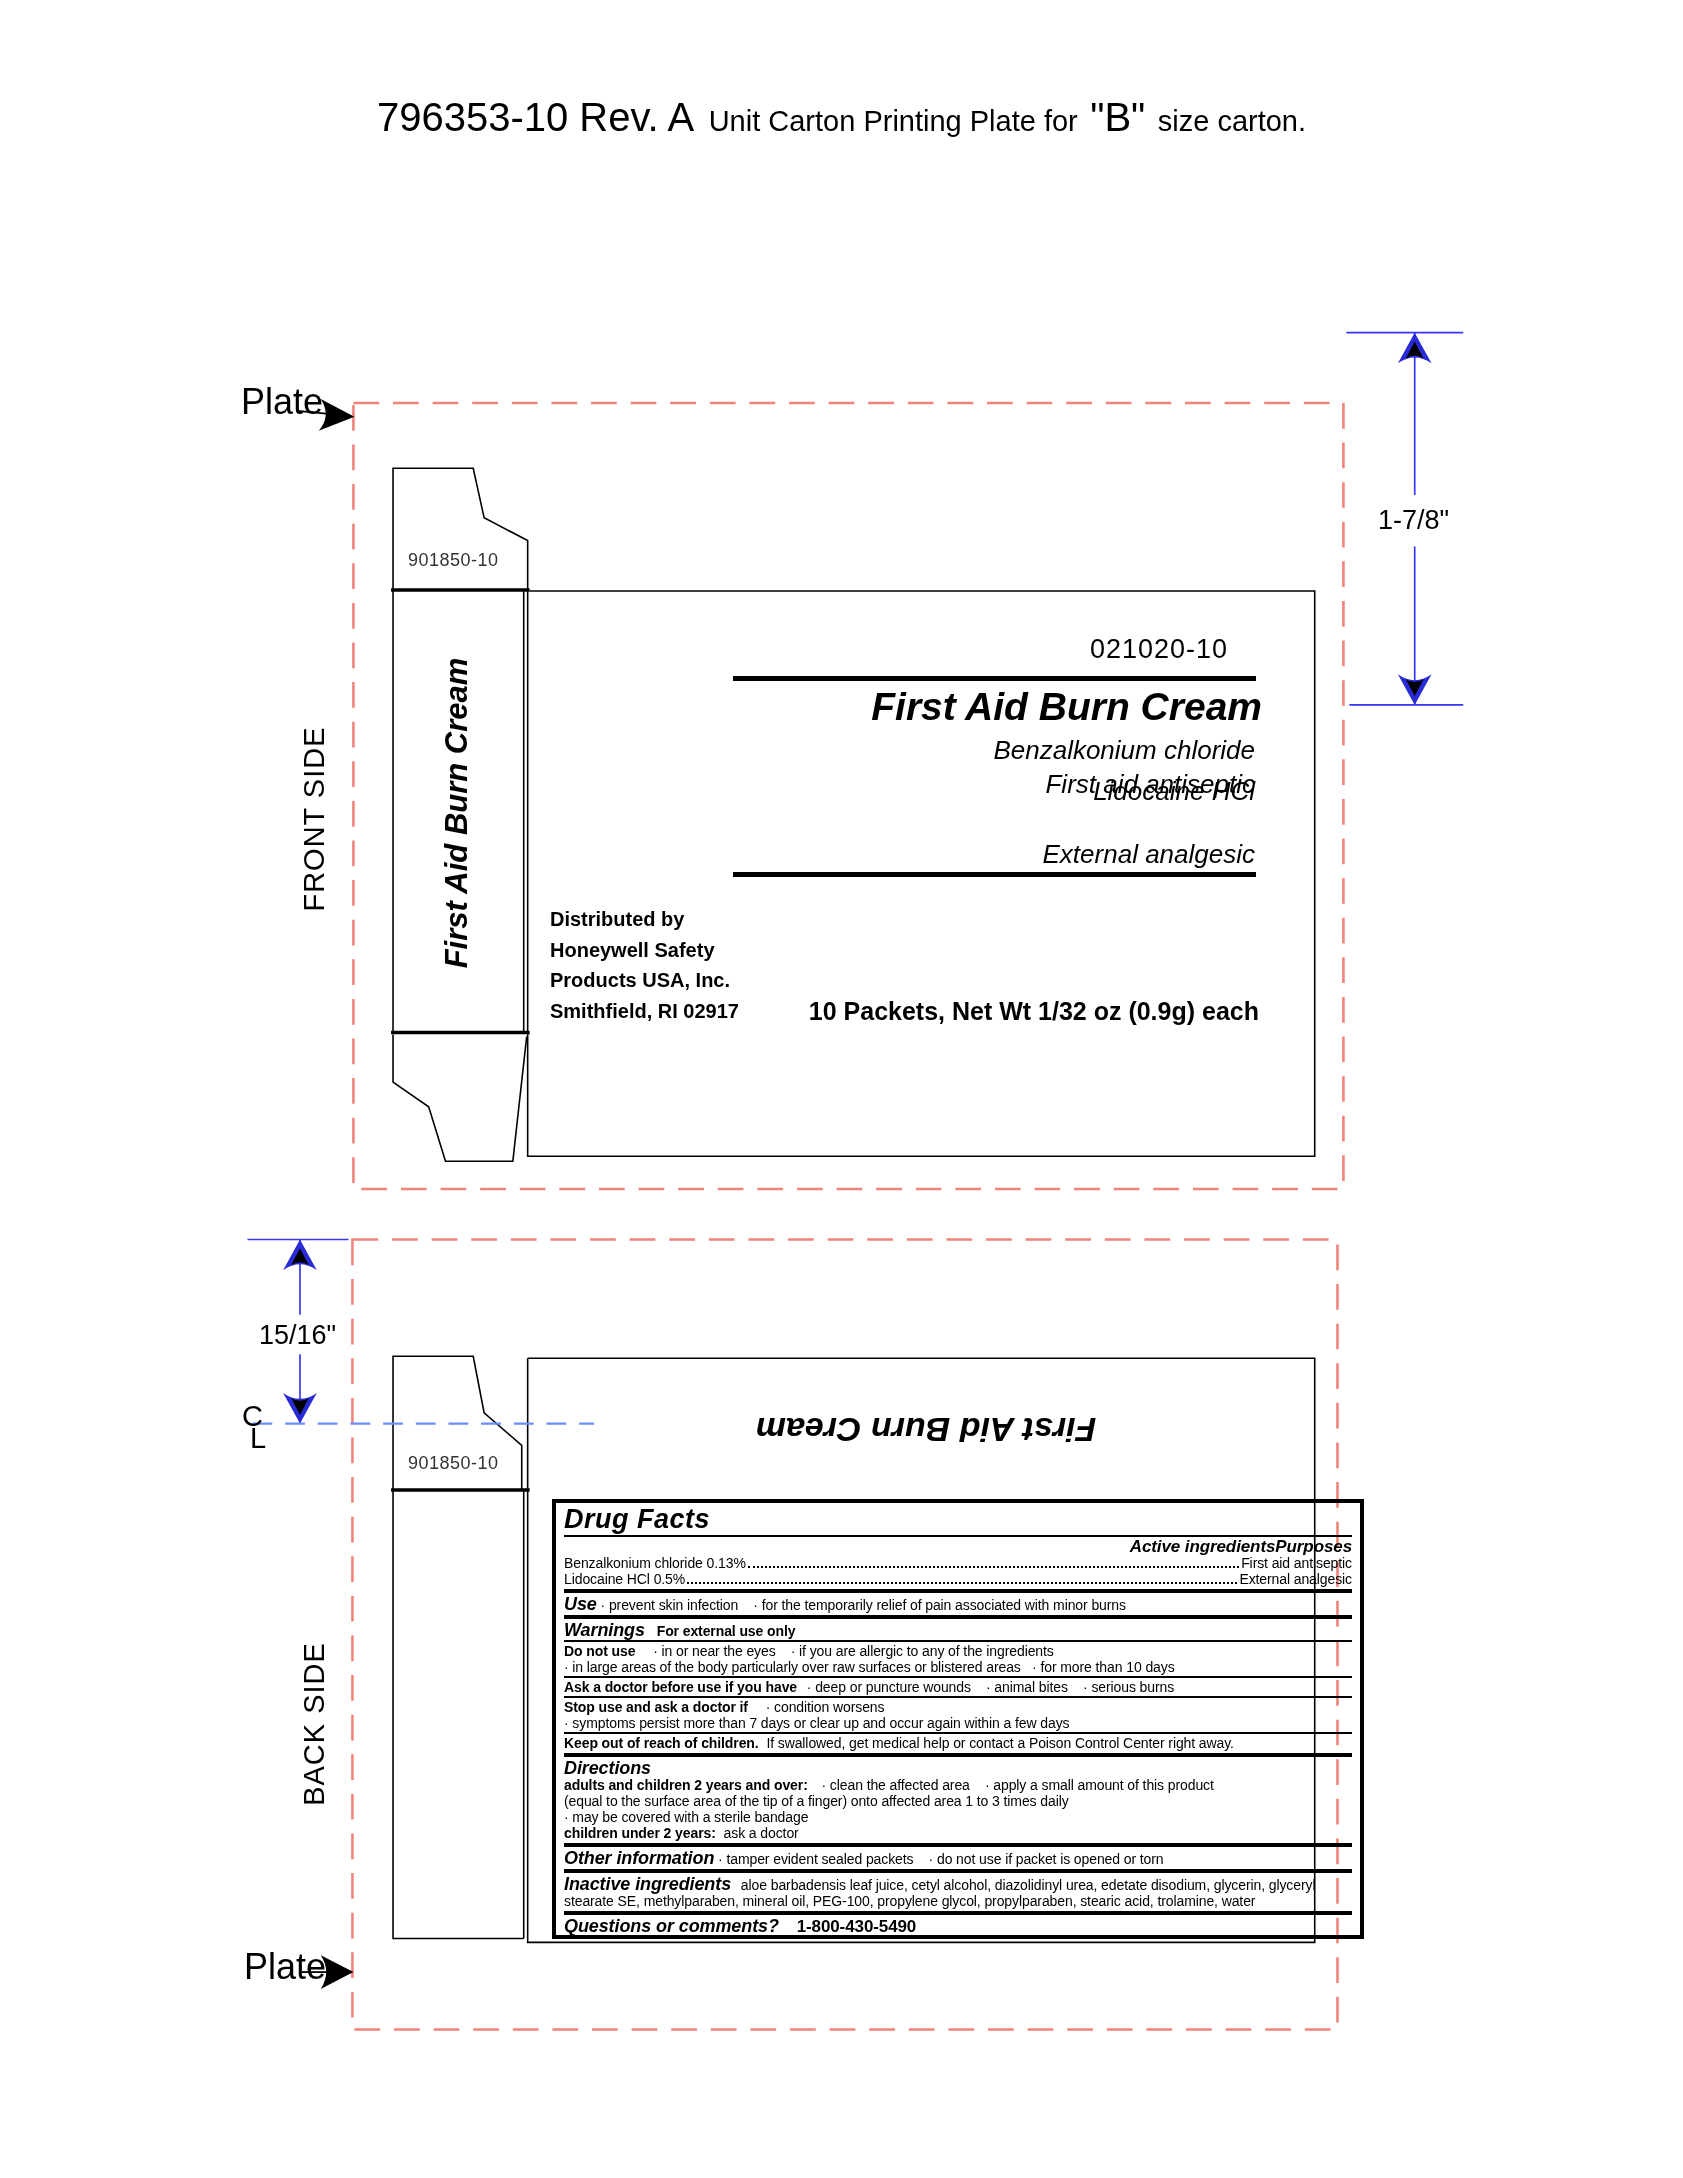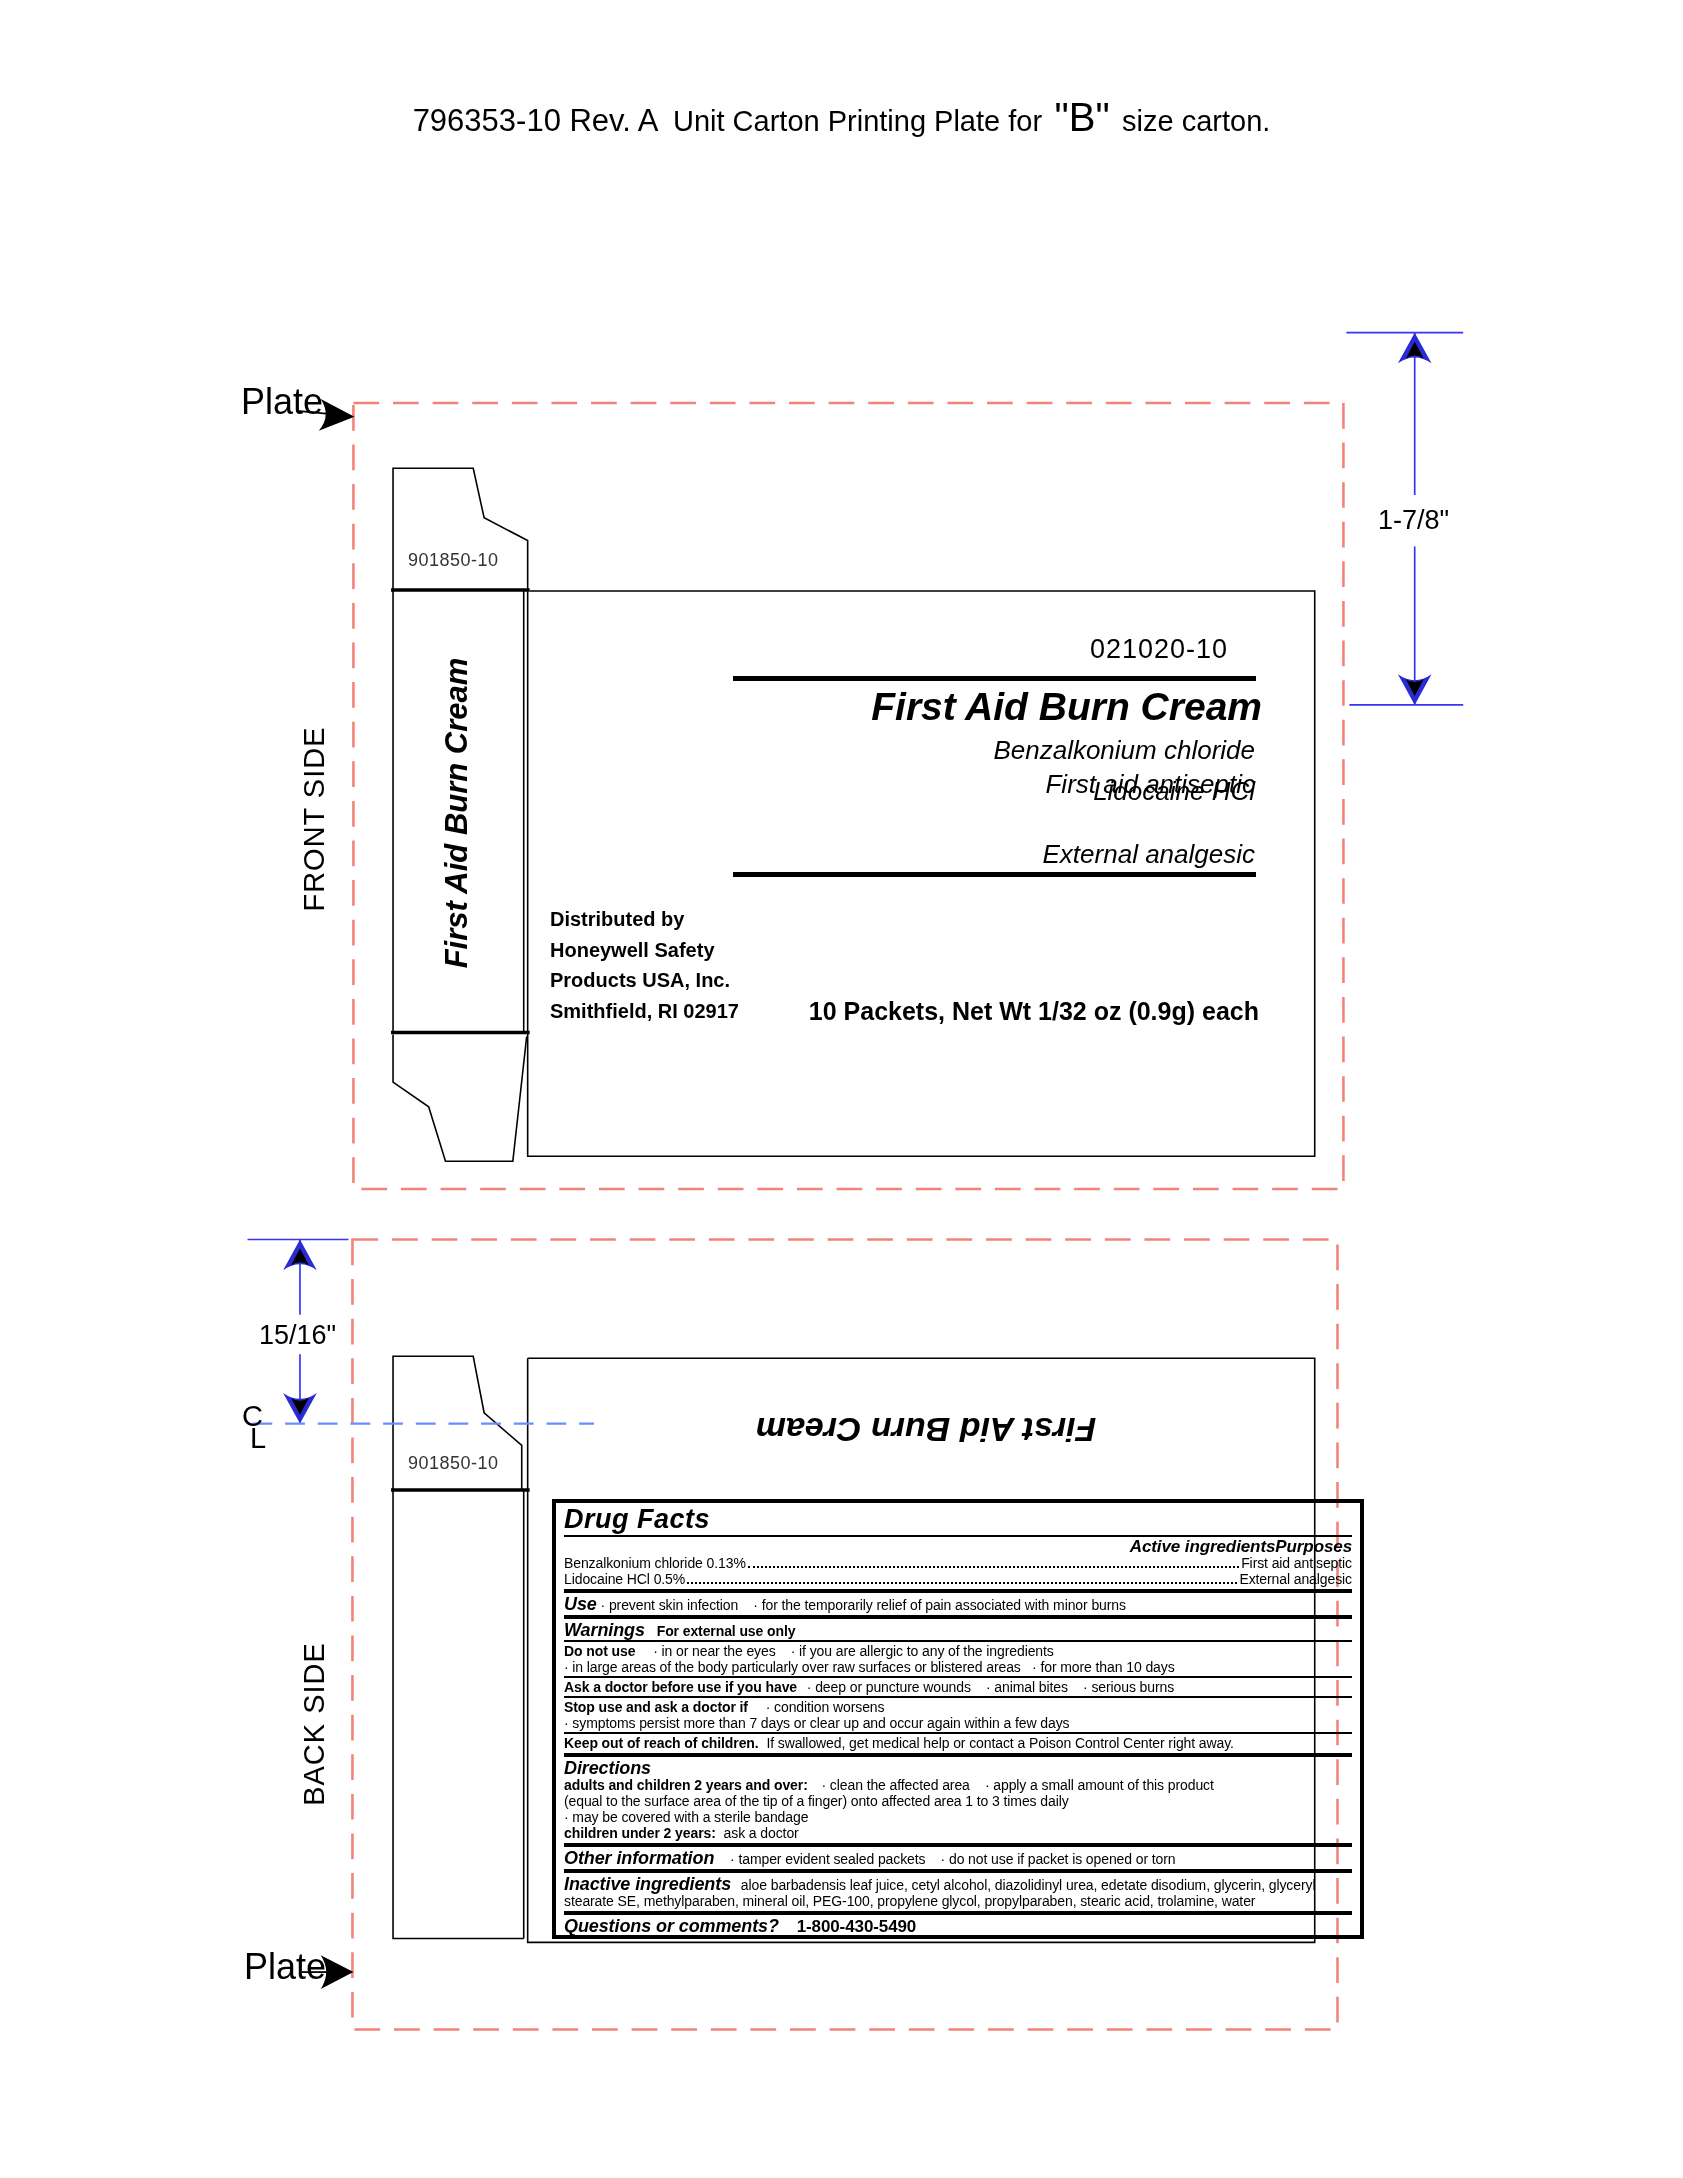--- a/index.html
+++ b/index.html
@@ -1,20 +1,20 @@
 <!DOCTYPE html>
 <html><head>
 <meta charset="utf-8">
 <style>
   html,body{margin:0;padding:0;background:#fff;}
   .page{position:relative;width:1683px;height:2178px;background:#ffffff;
         font-family:"Liberation Sans",sans-serif;color:#000;overflow:hidden;}
   
   .title-row{position:absolute;top:95px;left:0;width:1683px;text-align:center;white-space:nowrap;}
-  .t-doc{font-size:31px;}
+  .t-doc{font-size:40px;}
   .t-desc{font-size:29px;margin-left:10px;}
   .t-b{font-size:40px;margin-left:8px;}
   .t-suf{font-size:29px;margin-left:8px;}
   
   .vlabel{position:absolute;width:198px;height:32px;text-align:center;
           font-size:29px;letter-spacing:1px;transform:rotate(-90deg);}
   
   .plate-lbl{position:absolute;font-size:36px;}
   
   .flap-code{position:absolute;font-size:18px;letter-spacing:0.5px;color:#333;}
@@ -209,21 +209,21 @@
     <div class="df-line">(equal to the surface area of the tip of a finger) onto affected area 1 to 3 times daily</div>
     <div class="df-line">· may be covered with a sterile bandage</div>
     <div class="df-line">
       <span class="df-b">children under 2 years:</span>
       <span style="margin-left:4px;">ask a doctor</span>
     </div>
 
     <div class="df-rule-thick"></div>
     <div class="df-line">
       <span class="df-sec">Other information</span>
-      <span style="margin-left:12px;">· tamper evident sealed packets&nbsp;&nbsp;&nbsp;&nbsp;· do not use if packet is opened or torn</span>
+      <span style="">· tamper evident sealed packets&nbsp;&nbsp;&nbsp;&nbsp;· do not use if packet is opened or torn</span>
     </div>
 
     <div class="df-rule-thick"></div>
     <div class="df-wrap">
       <span class="df-sec">Inactive ingredients</span>
       <span style="margin-left:6px;">aloe barbadensis leaf juice, cetyl alcohol, diazolidinyl urea, edetate disodium, glycerin, glyceryl stearate SE, methylparaben, mineral oil, PEG-100, propylene glycol, propylparaben, stearic acid, trolamine, water</span>
     </div>
 
     <div class="df-rule-thick"></div>
     <div class="df-line">

